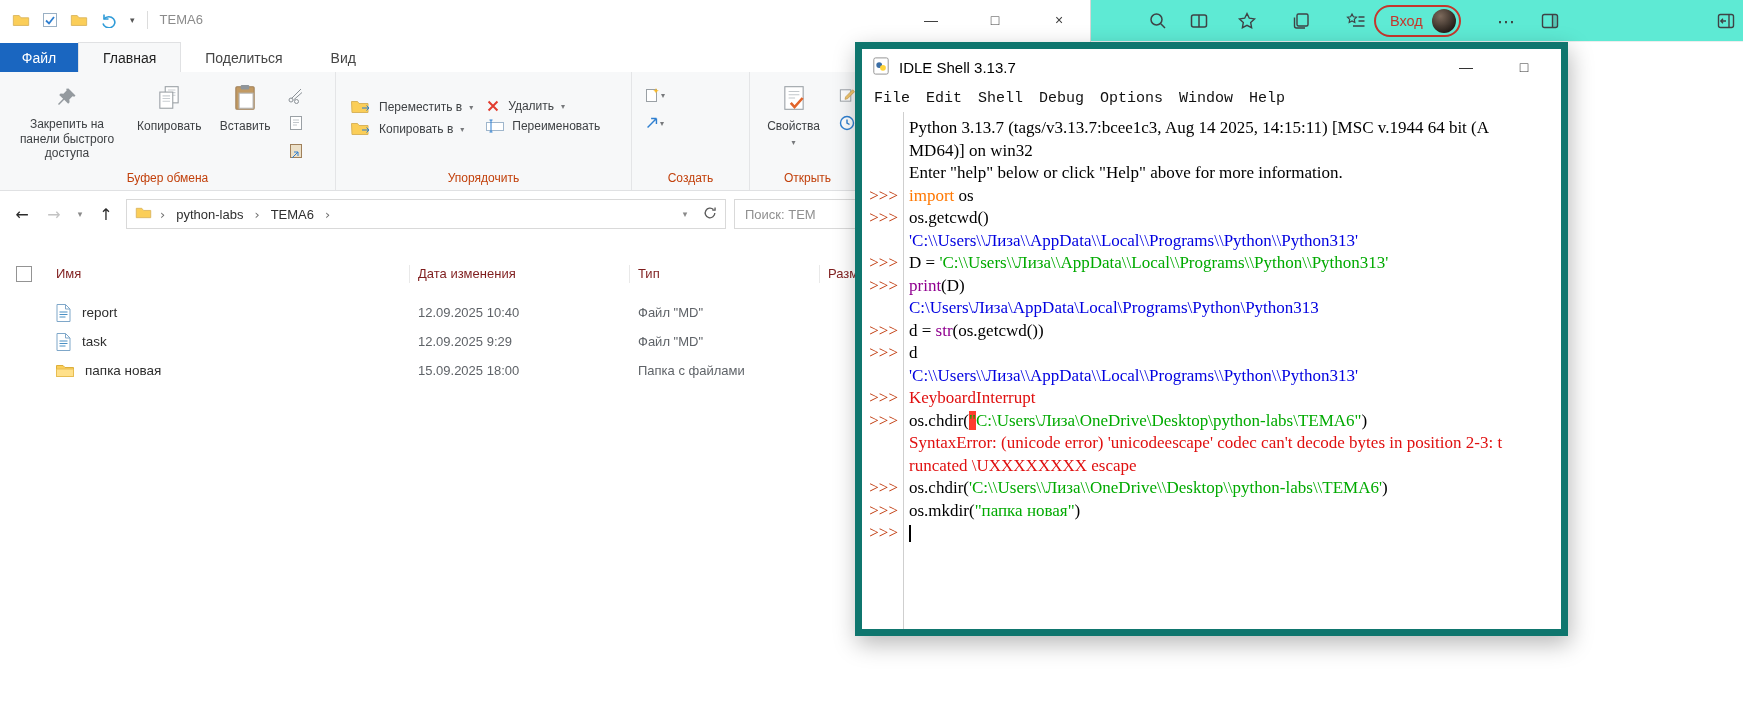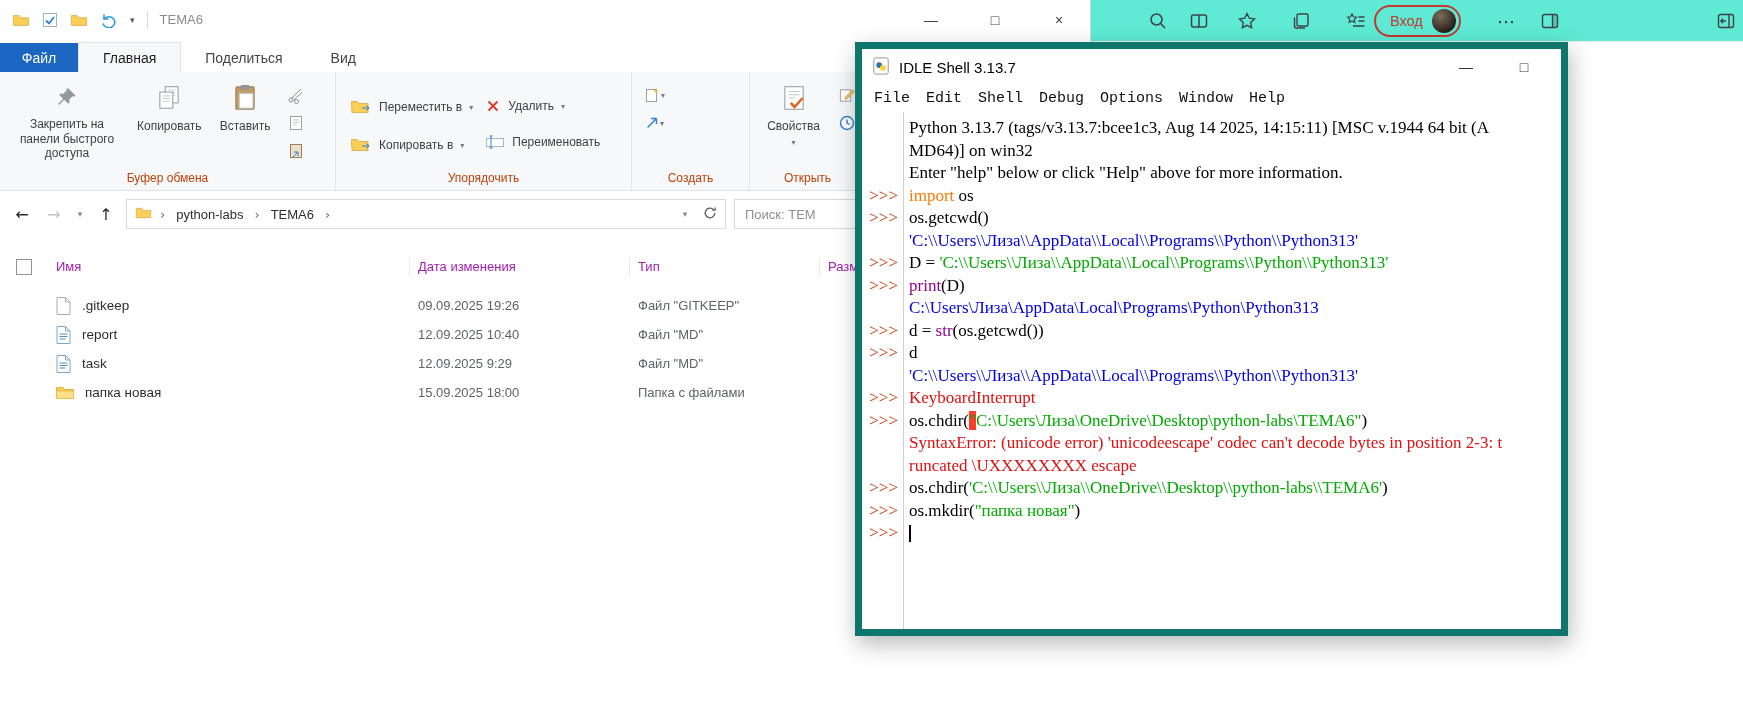--- a/index.html
+++ b/index.html
@@ -26,37 +26,37 @@
 
   .ribbon{height:118px;background:#f7f8f9;border-bottom:1px solid #e0e1e3;display:flex;}
   .rgroup{height:100%;display:flex;flex-direction:column;border-right:1px solid #e4e5e7;box-sizing:border-box;}
   .g1{width:336px}.g2{width:296px}.g3{width:118px}.g4{width:116px}
   .rgroup-content{flex:1;display:flex;align-items:flex-start;padding:6px 4px 0 6px;}
   .rgroup-label{height:20px;font-size:12px;color:#c2410c;text-align:center;line-height:16px;}
   .rbig{display:flex;flex-direction:column;align-items:center;padding:6px 9px 0;font-size:12px;color:#3e4144;line-height:1.2;text-align:center;gap:4px;}
   .pinbtn{width:122px;box-sizing:border-box;}
   .rsmallcol{display:flex;flex-direction:column;gap:6px;padding:6px 2px 0 4px;}
   .rsmall{width:24px;height:22px;display:flex;align-items:center;justify-content:center;}
-  .rmedcol{display:flex;flex-direction:column;gap:20px;padding:20px 4px 0 8px;}
+  .rmedcol{display:flex;flex-direction:column;gap:4px;padding:20px 4px 0 8px;}
   .rmed{display:flex;align-items:center;gap:7px;font-size:12px;color:#3e4144;white-space:nowrap;}
   .arrow{font-size:8px;color:#77797c;}
 
   .navrow{height:46px;display:flex;align-items:center;padding:0 10px;gap:8px;background:#fff;}
   .navbtn{width:24px;text-align:center;font-size:16px;color:#2b2b2b;}
   .navbtn.disabled{color:#c3c3c3;}
   .navchev{font-size:9px;color:#8a8a8a;width:12px;text-align:center;}
   .addressbox{width:600px;height:30px;border:1px solid #d9d9d9;display:flex;align-items:center;gap:4px;padding:0 8px;font-size:13px;color:#2f2f2f;box-sizing:border-box;background:#fff;}
   .crumb{padding:0 3px;}
   .crumb-sep{color:#6f6f6f;font-size:13px;padding:0 4px;}
   .addr-right{margin-left:auto;display:flex;align-items:center;gap:12px;}
   .searchbox{width:330px;height:30px;border:1px solid #d9d9d9;display:flex;align-items:center;padding:0 8px;box-sizing:border-box;background:#fff;}
   .searchbox input{border:none;outline:none;width:100%;font-size:13px;color:#333;font-family:inherit;background:transparent;}
   .searchbox input::placeholder{color:#8f8f8f;opacity:1;}
 
-  .listhead{display:grid;grid-template-columns:48px 362px 220px 190px 1fr;height:30px;align-items:center;margin-top:15px;font-size:13px;color:#a21caf;}
+  .listhead{display:grid;grid-template-columns:48px 362px 220px 190px 1fr;height:30px;align-items:center;margin-top:22px;font-size:13px;color:#7f1d1d;}
   .lh{padding:0 8px;border-right:1px solid #e9e9e9;height:18px;line-height:18px;}
   .lh.last{border-right:none;}
   .hdr-checkbox{width:14px;height:14px;border:1px solid #949494;background:#fff;margin-left:16px;}
   .filelist{padding-top:9px;}
   .frow{display:grid;grid-template-columns:48px 362px 220px 190px 1fr;height:29px;align-items:center;font-size:13.5px;color:#2e2e2e;}
   .fc1{display:flex;align-items:center;gap:10px;padding-left:7px;}
   .fc2,.fc3{color:#5f6368;font-size:13px;padding:0 8px;}
 
   
   .idle{position:absolute;left:855px;top:42px;width:713px;height:594px;background:#fff;border:7px solid #0f766e;box-shadow:2px 8px 22px rgba(0,0,0,.28);display:flex;flex-direction:column;z-index:5;box-sizing:border-box;}
@@ -370,33 +370,20 @@
       <div class="lh">Имя</div>
       <div class="lh">Дата изменения</div>
       <div class="lh">Тип</div>
       <div class="lh last">Разм</div>
     </div>
     <div class="filelist">
         <div class="frow">
           <div></div>
           <div class="fc1">
             <svg width="17" height="20" viewBox="0 0 16 20">
-              <path d="M1.5 1.5h8.5l4.5 4.5v12.5h-13z" fill="#fff" stroke="#a8adb2"></path>
-              <path d="M10 1.5V6h4.5" fill="none" stroke="#a8adb2"></path>
-            </svg>
-            <span>.gitkeep</span>
-          </div>
-          <div class="fc2">09.09.2025 19:26</div>
-          <div class="fc3">Файл "GITKEEP"</div>
-          <div></div>
-        </div>
-        <div class="frow">
-          <div></div>
-          <div class="fc1">
-            <svg width="17" height="20" viewBox="0 0 16 20">
               <path d="M1.5 1.5h8.5l4.5 4.5v12.5h-13z" fill="#fff" stroke="#7fa7c9"></path>
               <path d="M10 1.5V6h4.5" fill="none" stroke="#7fa7c9"></path>
               <path d="M4 9h8M4 11.5h8M4 14h6" stroke="#4a90c4"></path>
             </svg>
             <span>report</span>
           </div>
           <div class="fc2">12.09.2025 10:40</div>
           <div class="fc3">Файл "MD"</div>
           <div></div>
         </div>

